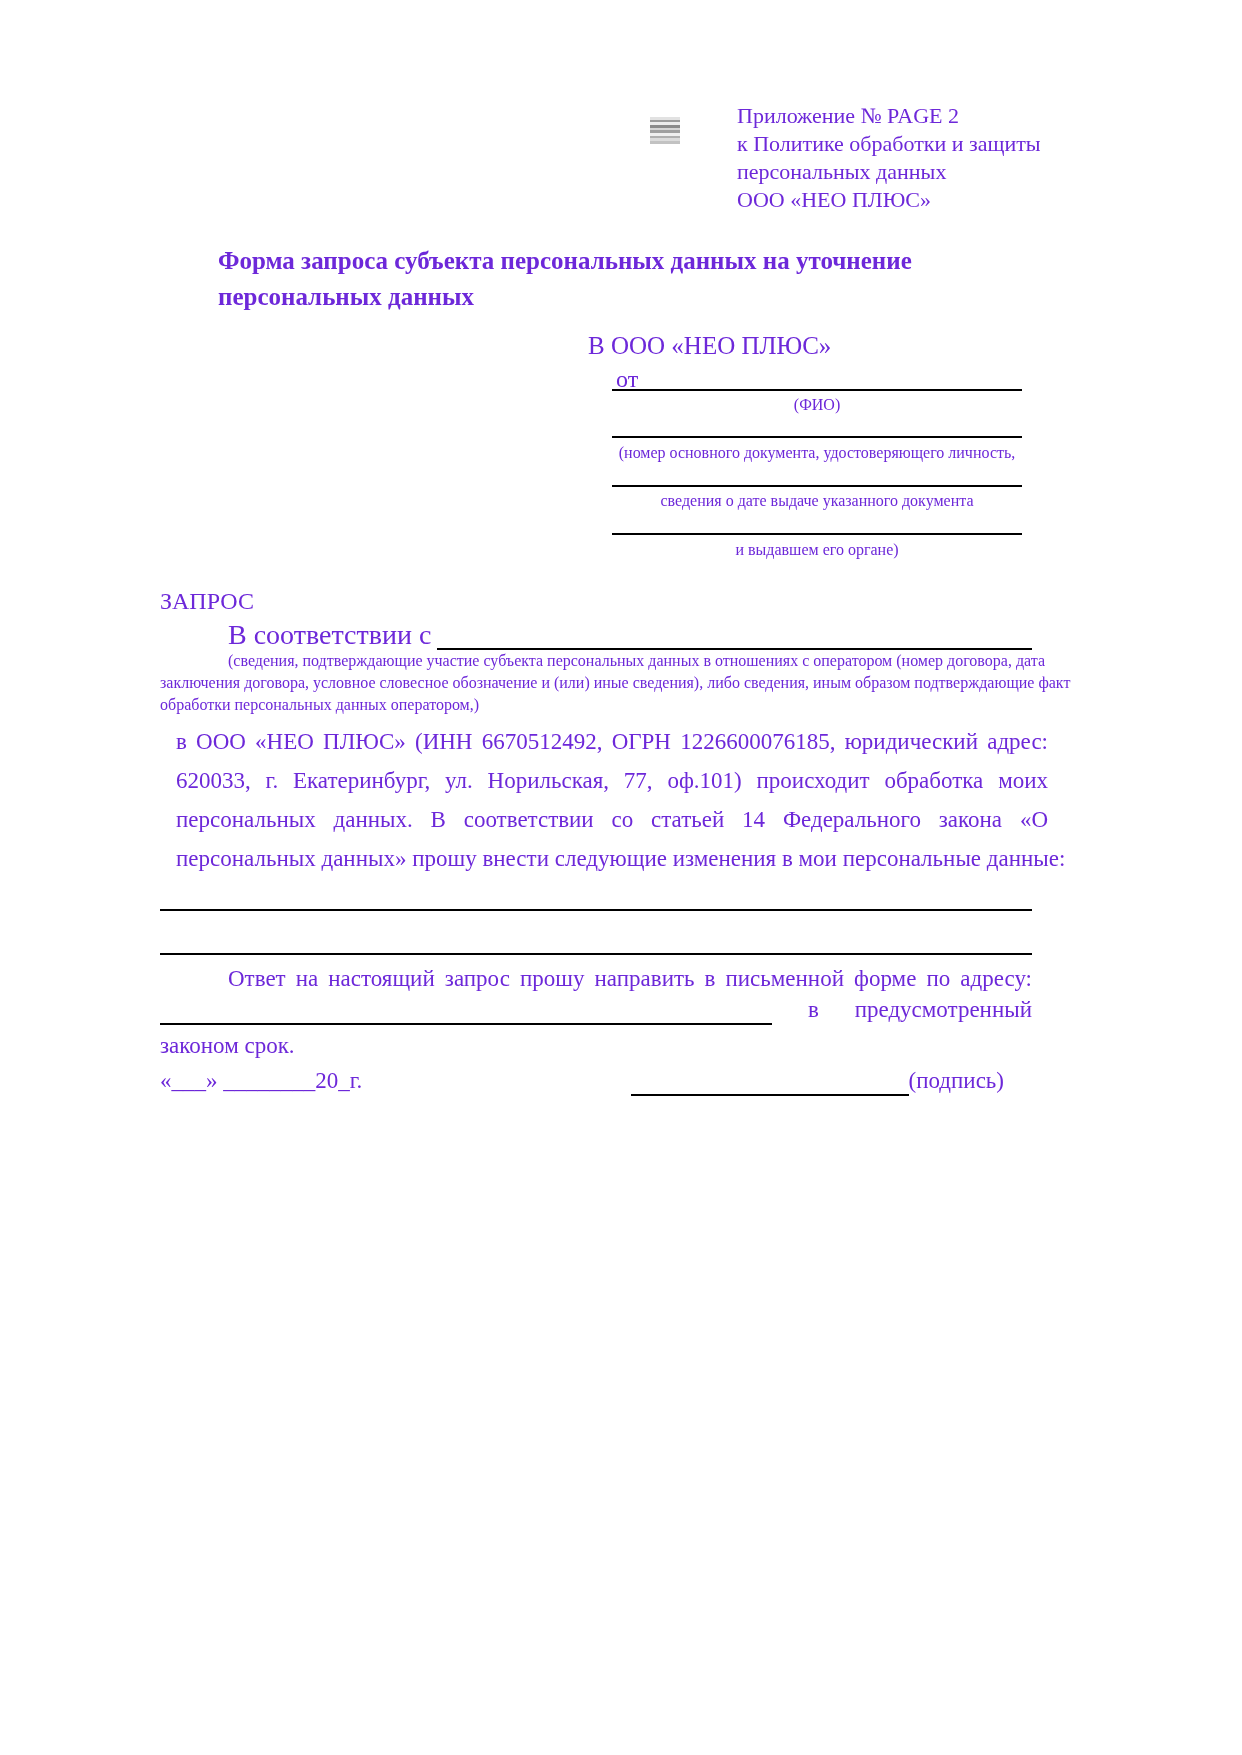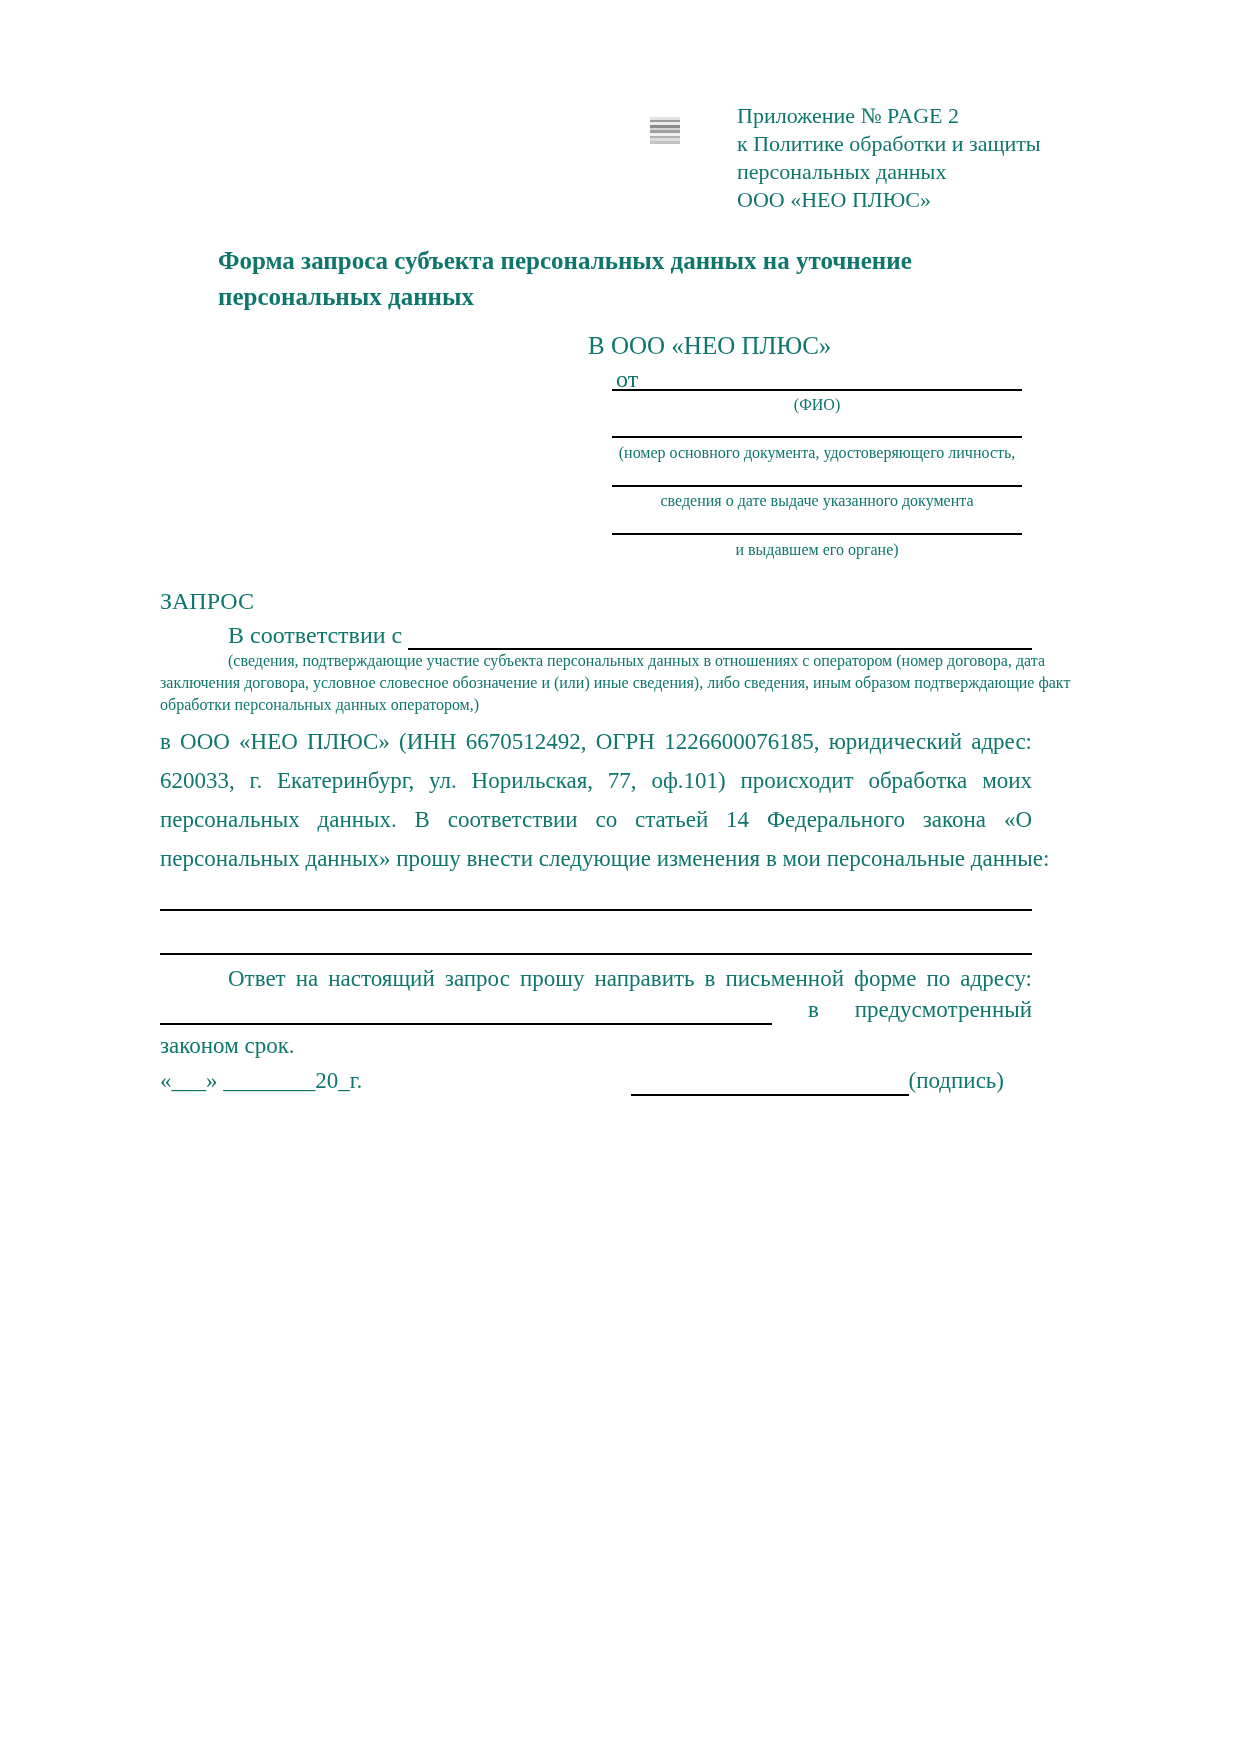--- a/index.html
+++ b/index.html
@@ -2,21 +2,21 @@
 <html><head>
 <meta charset="utf-8">
 <style>
   html, body {
     margin: 0; padding: 0; background: #ffffff;
   }
   .page {
     position: relative;
     width: 1242px; height: 1755px;
     background: #ffffff;
-    color: #0f766e;
+    color: #6d28d9;
     font-family: "Liberation Serif", "DejaVu Serif", serif;
     overflow: hidden;
   }
   
   .header-block {
     position: absolute; left: 737px; top: 102px;
     font-size: 22px; line-height: 28px;
     white-space: nowrap;
   }
   
@@ -50,30 +50,30 @@
     text-align: center; font-size: 16px; line-height: 20px;
     white-space: nowrap;
   }
   .request-heading {
     position: absolute; left: 160px; top: 588px; width: 872px;
     text-align: left; font-size: 24px;
   }
   .intro {
     position: absolute; left: 160px; top: 620px; width: 872px;
     display: flex; align-items: flex-end;
-    font-size: 24px; line-height: 30px;
+    font-size: 28px; line-height: 30px;
   }
   .intro .prefix { padding-left: 68px; white-space: nowrap; }
   .intro .blank  { flex: 1; border-bottom: 2px solid #000; height: 26px; margin-left: 6px; }
   .footnote {
     position: absolute; left: 160px; top: 650px; width: 874px;
     font-size: 16px; line-height: 22px;
   }
   .body-par {
-    position: absolute; left: 160px; top: 722px; width: 872px;
+    position: absolute; left: 176px; top: 722px; width: 872px;
     font-size: 23px;
   }
   .body-par .jline { line-height: 39px; }
   .jline { text-align: justify; text-align-last: justify; white-space: nowrap; }
   .lines-last-left .jline:last-child { text-align-last: left; }
   .indent-first .jline:first-child { text-indent: 68px; }
   .rule {
     position: absolute; left: 160px; width: 872px;
     border-bottom: 2px solid #000; height: 0;
   }

